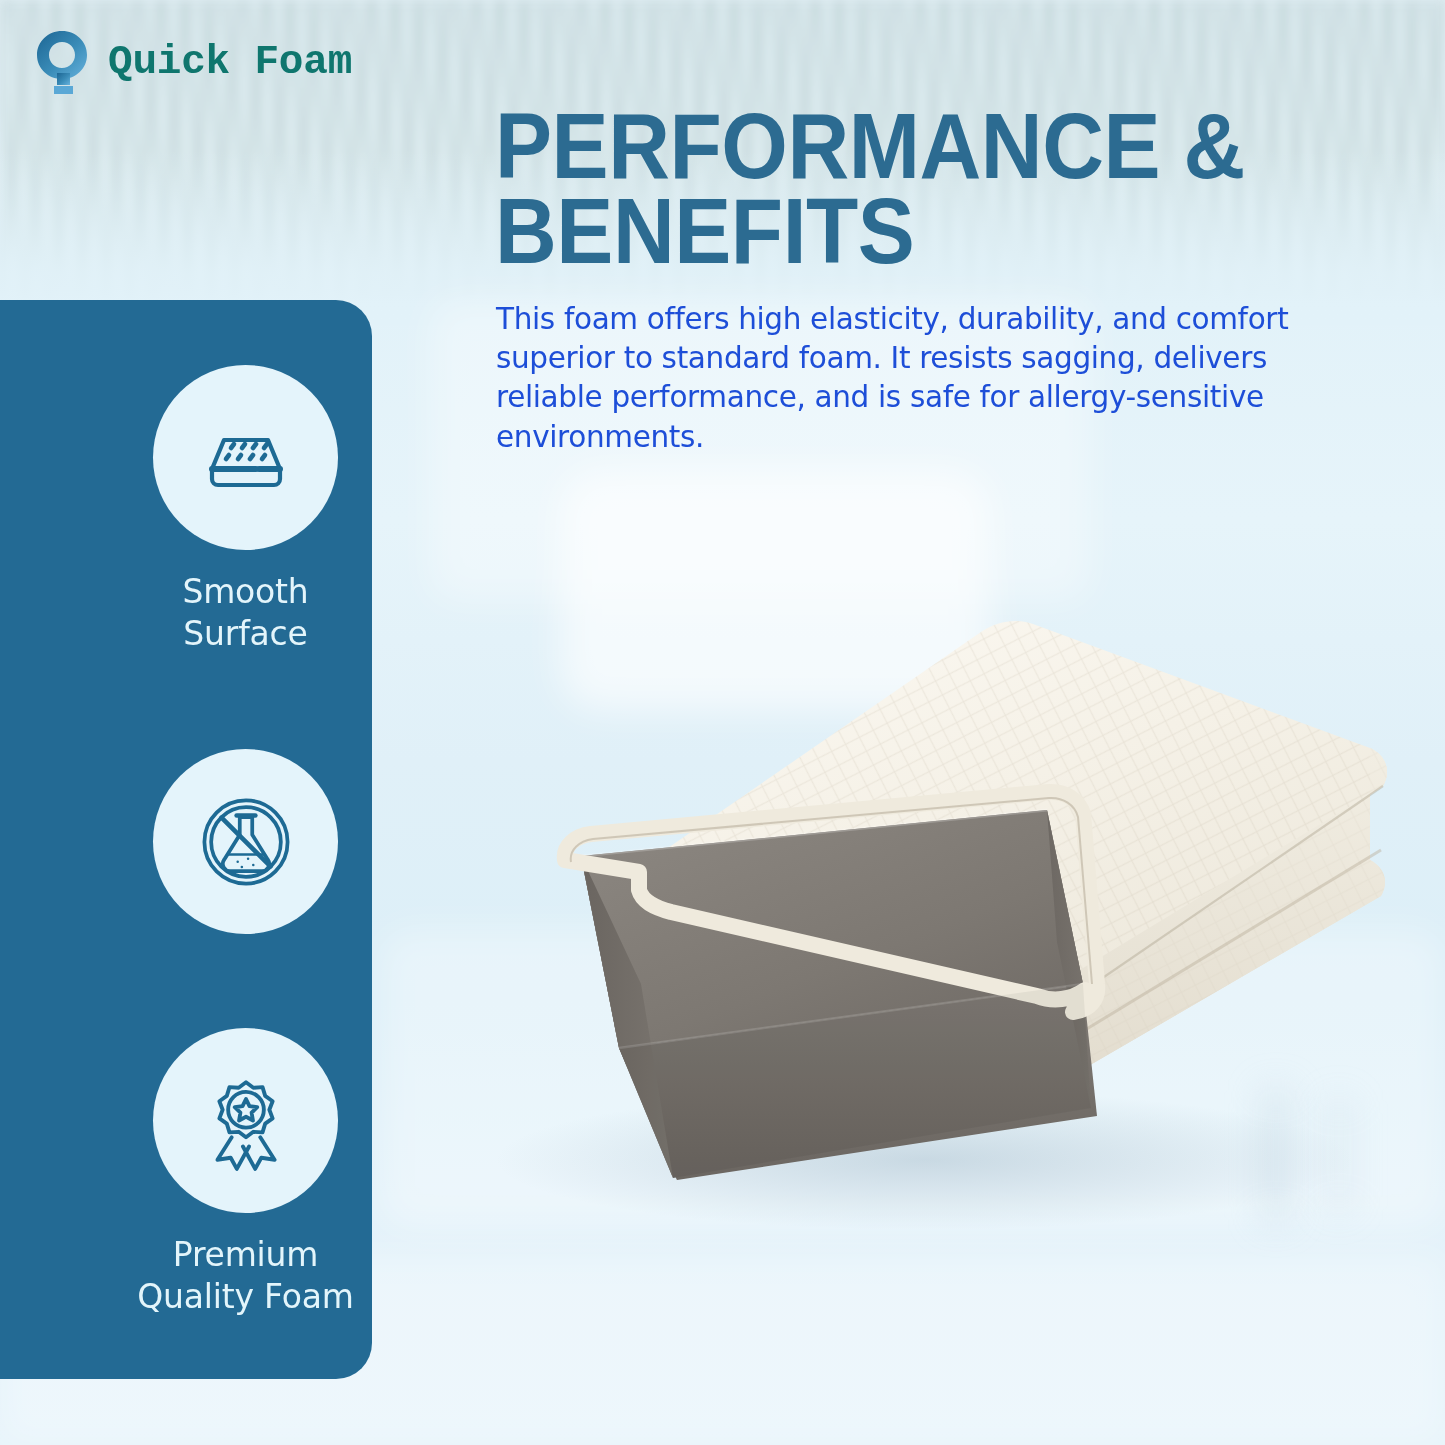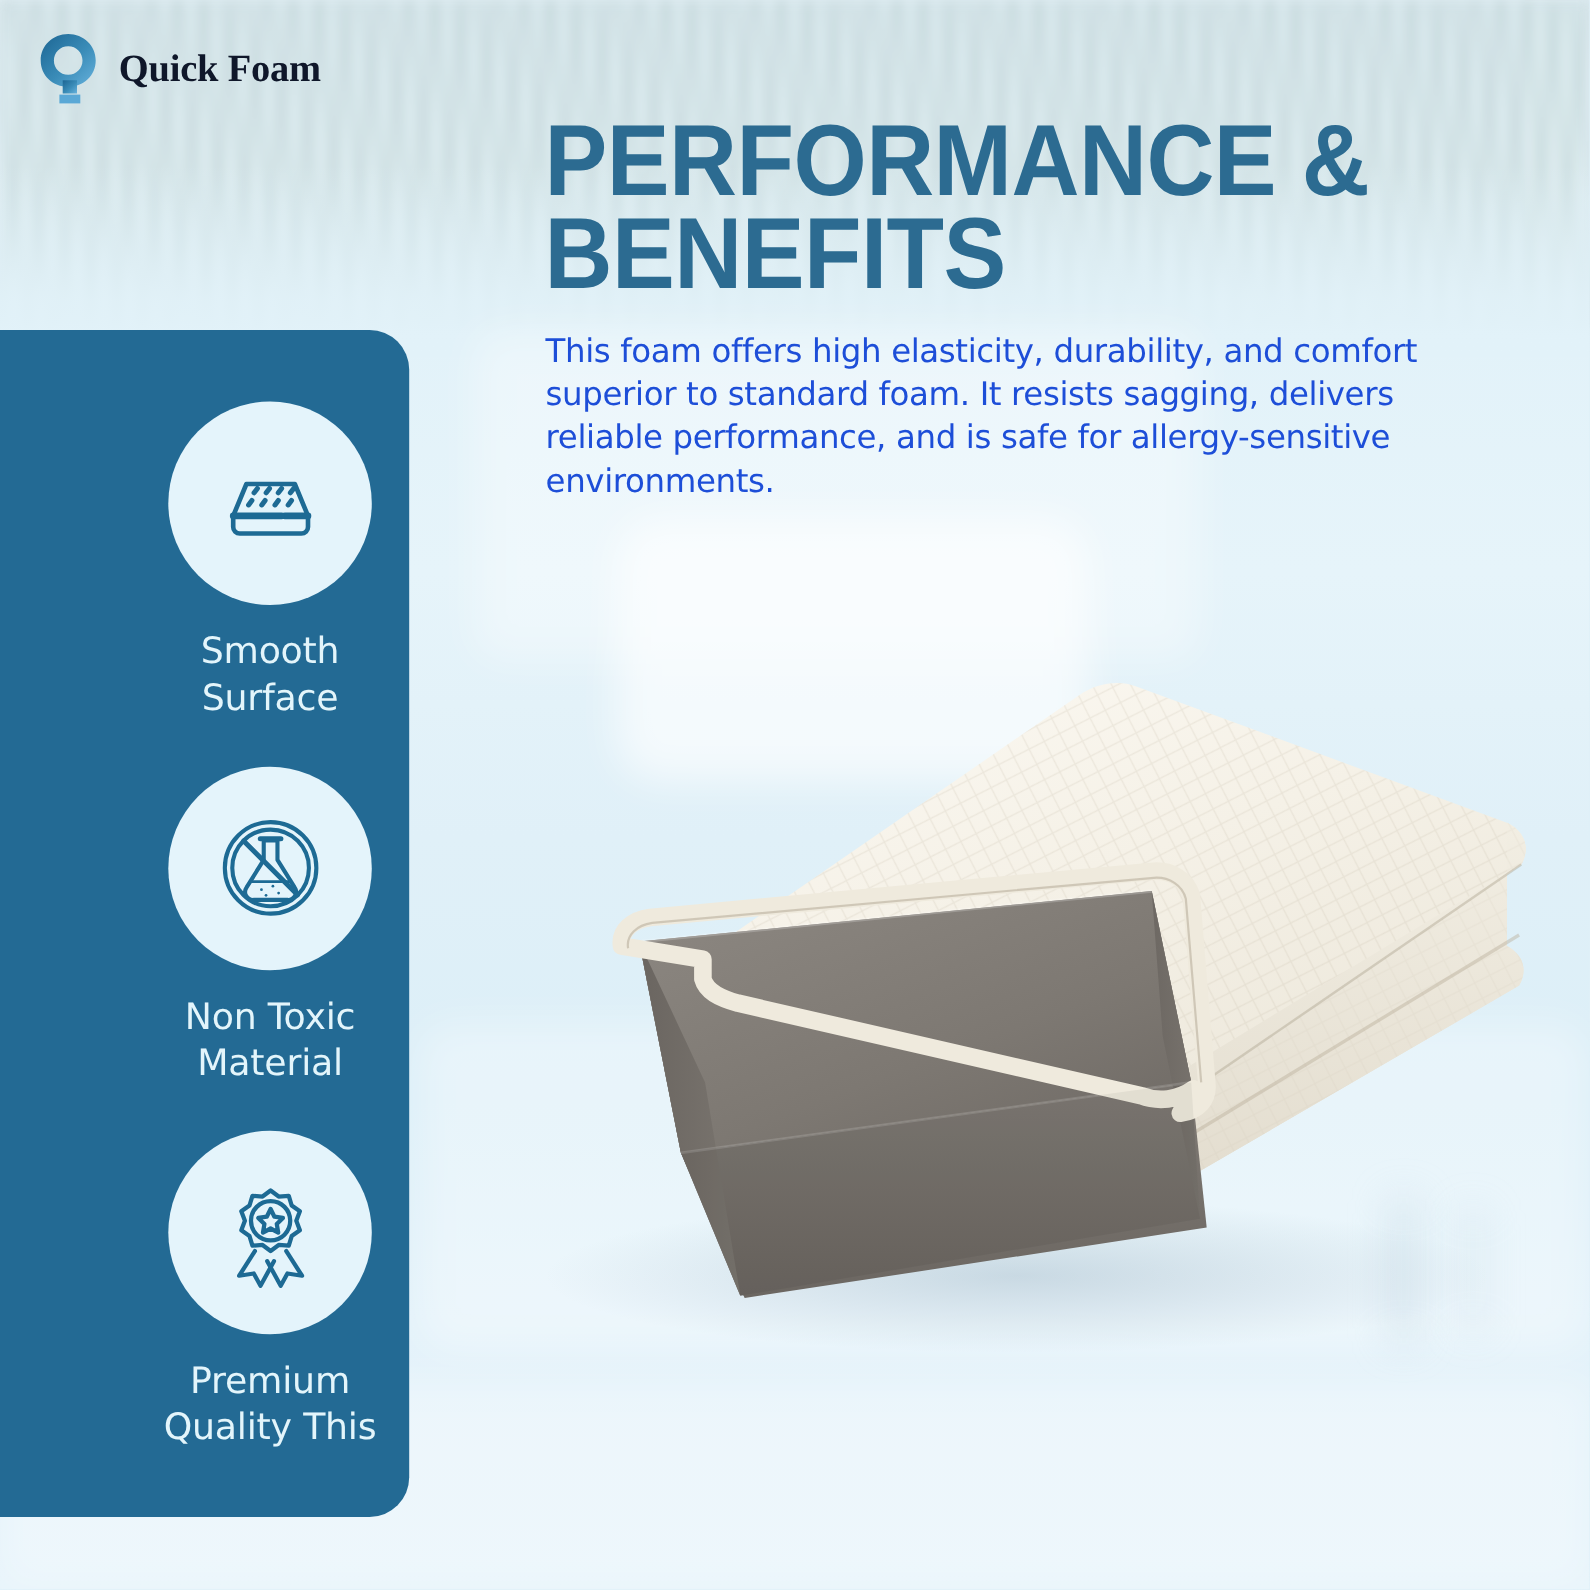--- a/index.html
+++ b/index.html
@@ -53,22 +53,22 @@
   .bed-head{left:430px;top:300px;width:660px;height:300px;border-radius:24px;background:rgba(255,255,255,.35);}
   .bed-mattress{left:380px;top:930px;width:1065px;height:300px;border-radius:30px;background:rgba(255,255,255,.34);}
   .bed-leg-a{left:1265px;top:1090px;width:22px;height:130px;border-radius:6px;background:rgba(186,208,222,.45);}
   .bed-leg-b{left:1330px;top:1100px;width:18px;height:110px;border-radius:6px;background:rgba(186,208,222,.32);}
   .bed-floor{left:0px;top:1255px;width:1445px;height:190px;border-radius:0;background:rgba(255,255,255,.30);}
 
   
   #logo{position:absolute;left:32px;top:28px;display:flex;align-items:center;gap:14px;}
   #logo .mark{width:62px;height:68px;display:block;}
   #logo .wordmark{
-    font-family:Liberation Serif, serif;
-    font-size:35px;font-weight:700;color:#0f172a;letter-spacing:-0.2px;
+    font-family:Liberation Mono, monospace;
+    font-size:41px;font-weight:700;color:#0f766e;letter-spacing:-0.2px;
     white-space:nowrap;line-height:1;
   }
 
   
   #headline{
     position:absolute;left:495px;top:104px;width:830px;
     font-family:"Liberation Sans Narrow","Liberation Sans", sans-serif;
     font-size:92px;font-weight:700;line-height:.92;
     color:#2c6b91;letter-spacing:-0.5px;
     transform:scaleX(.93);transform-origin:left top;
@@ -196,39 +196,37 @@
           <g stroke-width="2.4">
             <path d="M42 69 h.01"></path>
               <path d="M52 66 h.01"></path>
             <path d="M57 72 h.01"></path>
               <path d="M46 74 h.01"></path>
           </g>
           <path d="M26.5 26.5 L73.5 73.5" stroke-width="4.4"></path>
         </svg>
       </span>
     </span>
-    <span class="label">Non Toxic
-Material</span>
   </div>
 
   <div class="feature">
     <span class="circle">
       <span>
         <svg viewBox="0 0 100 100" width="102" height="102" fill="none" stroke="#1d6a94" stroke-width="3.8" stroke-linecap="round" stroke-linejoin="round">
           <path d="M36 66 L22 88 l13 -2 l6 11 L53 75"></path>
           <path d="M64 66 L78 88 l-13 -2 l-6 11 L47 75"></path>
           <path d="M50 12 l7.2 5.4 l9 -.6 l2.6 8.6 l7.3 5.2 l-3.2 8.4 l3.2 8.4 l-7.3 5.2 l-2.6 8.6 l-9 -.6 L50 66
                    l-7.2 -5.4 l-9 .6 l-2.6 -8.6 l-7.3 -5.2 l3.2 -8.4 l-3.2 -8.4 l7.3 -5.2 l2.6 -8.6 l9 .6 Z"></path>
           <circle cx="50" cy="39" r="17.5"></circle>
           <path d="M50 28.5 l3.4 6.9 l7.6 1.1 l-5.5 5.4 l1.3 7.6 l-6.8 -3.6 l-6.8 3.6 l1.3 -7.6 l-5.5 -5.4 l7.6 -1.1 Z"></path>
         </svg>
       </span>
     </span>
     <span class="label">Premium
-Quality This</span>
+Quality Foam</span>
   </div>
 
 </div>
 
 <div id="product">
   <svg viewBox="0 0 1060 680" aria-hidden="true">
     <defs>
       <linearGradient id="topFace" x1="0.15" y1="0" x2="0.85" y2="1">
         <stop offset="0%" stop-color="#fbf8f1"></stop>
         <stop offset="45%" stop-color="#f5f1e7"></stop>

